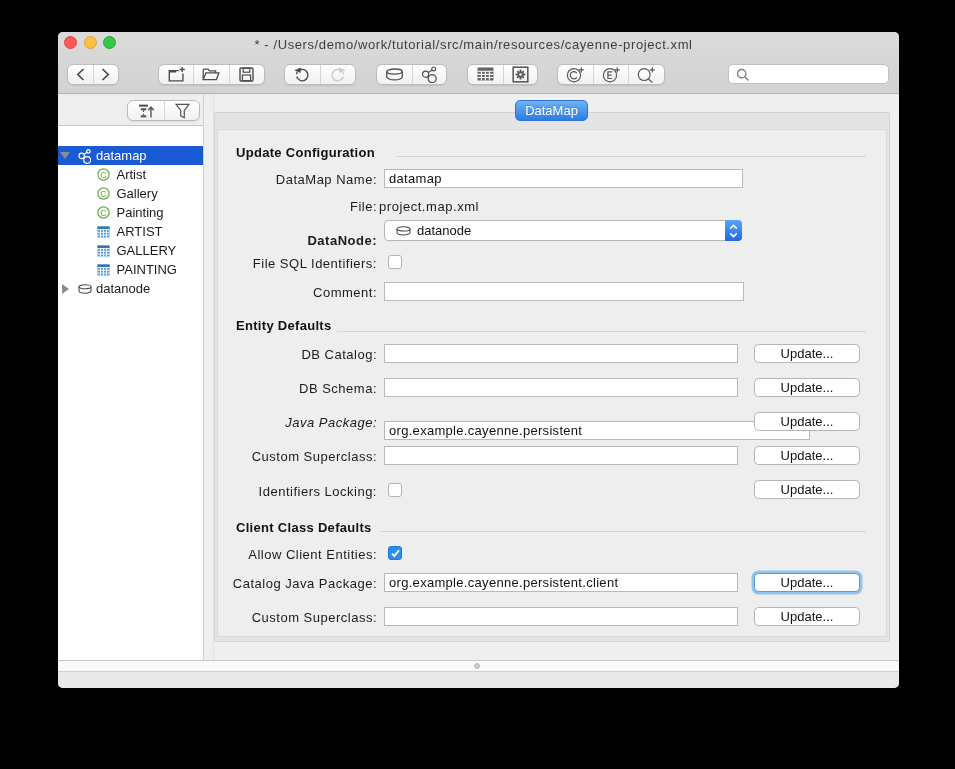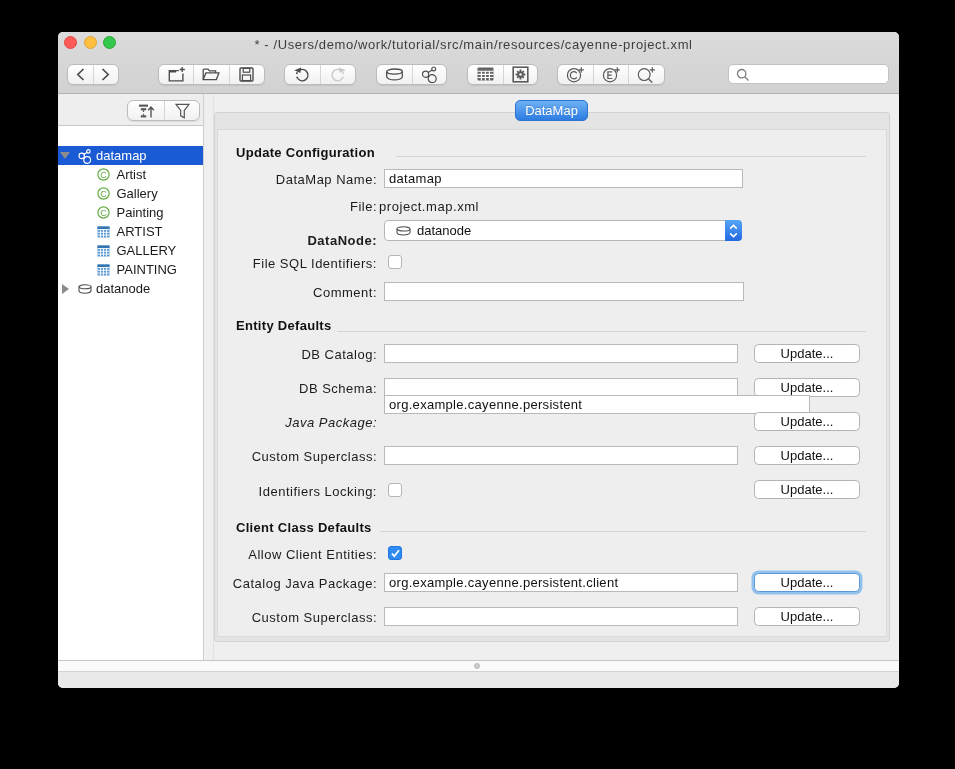--- a/index.html
+++ b/index.html
@@ -287,21 +287,21 @@
 
     <div class="sechead" style="top:285.5px;">Entity Defaults</div>
     <div class="secline" style="left:279px;top:299px;width:529px;"></div>
     <div class="flabel" style="top:314.5px;">DB Catalog:</div>
     <div class="tfield" style="top:311.5px;width:354px;height:19px;"></div>
     <div class="ubtn" style="top:311.5px;">Update...</div>
     <div class="flabel" style="top:348.5px;">DB Schema:</div>
     <div class="tfield" style="top:345.5px;width:354px;height:19px;"></div>
     <div class="ubtn" style="top:345.5px;">Update...</div>
     <div class="flabel" style="top:382.5px;font-style:italic;">Java Package:</div>
-    <div class="tfield" style="top:363px;width:426px;height:19px;">org.example.cayenne.persistent</div>
+    <div class="tfield" style="top:389px;width:426px;height:19px;">org.example.cayenne.persistent</div>
     <div class="ubtn" style="top:379.5px;">Update...</div>
     <div class="flabel" style="top:416.5px;">Custom Superclass:</div>
     <div class="tfield" style="top:413.5px;width:354px;height:19px;"></div>
     <div class="ubtn" style="top:413.5px;">Update...</div>
     <div class="flabel" style="top:451.5px;">Identifiers Locking:</div>
     <div class="cbox" style="top:451px;"></div>
     <div class="ubtn" style="top:447.5px;">Update...</div>
 
     <div class="sechead" style="top:488px;">Client Class Defaults</div>
     <div class="secline" style="left:321.5px;top:499px;width:486.5px;"></div>

